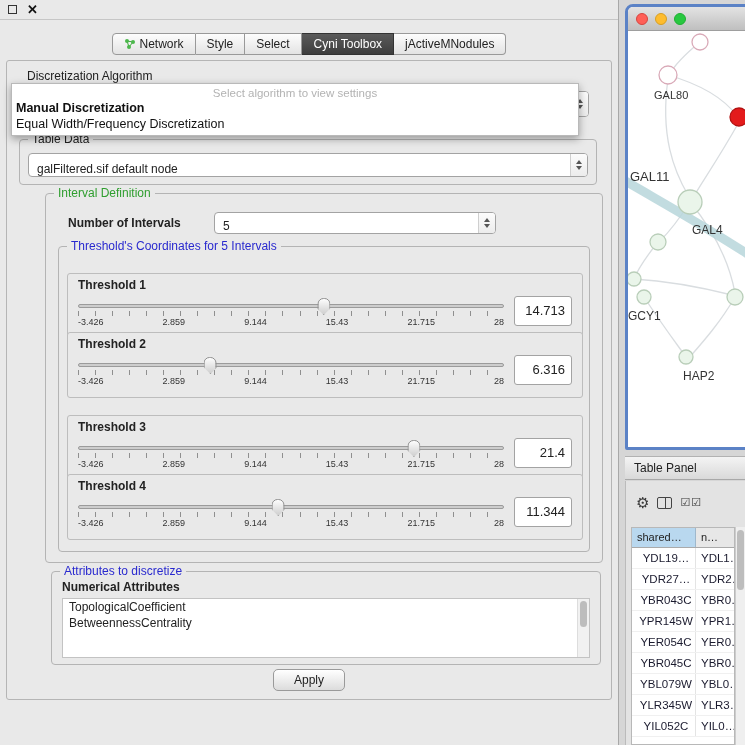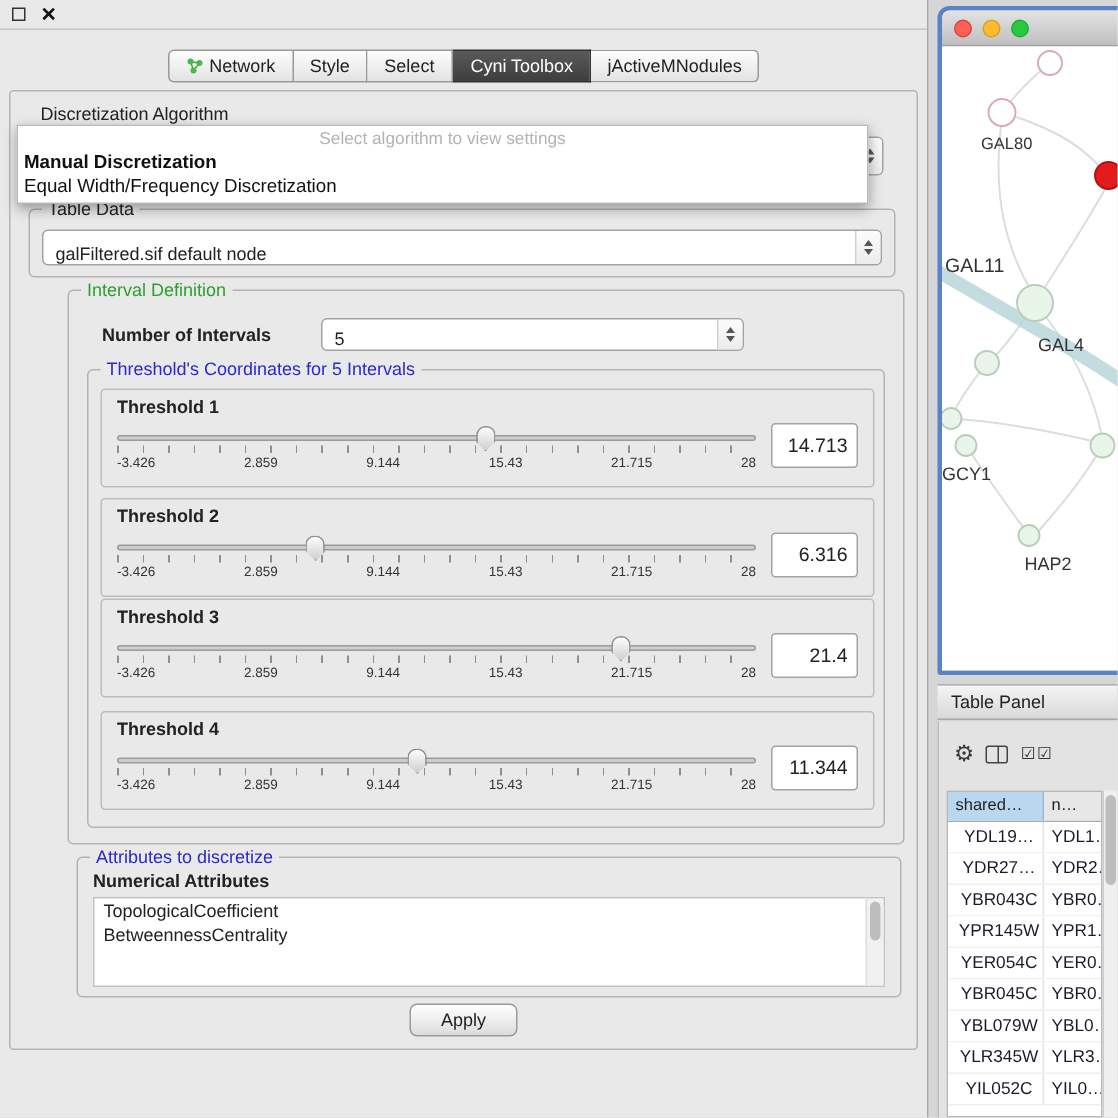--- a/index.html
+++ b/index.html
@@ -246,21 +246,21 @@
         <span class="txt">5</span>
         <span class="spin">
             <span class="arr-up"></span>
             <span class="arr-dn"></span>
           </span>
       </div>
 
       <div class="group" style="left:12px; top:52px; width:532px; height:306px;">
         <div class="glabel blue">Threshold's Coordinates for 5 Intervals</div>
 
-        <div class="threshold" style="top:12px;">
+        <div class="threshold" style="top:26px;">
           <div class="th-title">Threshold 1</div>
           <div class="th-body">
             <div class="sl-wrap">
               <div class="track">
                 <div class="thumb" style="left: 57.7197%;"></div>
               </div>
               <div class="ticks"></div>
               <div class="tlabels">
                   <span>-3.426</span>
                   <span>2.859</span>
@@ -288,21 +288,21 @@
                   <span>9.144</span>
                   <span>15.43</span>
                   <span>21.715</span>
                   <span>28</span>
                 </div>
             </div>
             <div class="value-box">6.316</div>
           </div>
         </div>
 
-        <div class="threshold" style="top:152px;">
+        <div class="threshold" style="top:168px;">
           <div class="th-title">Threshold 3</div>
           <div class="th-body">
             <div class="sl-wrap">
               <div class="track">
                 <div class="thumb" style="left: 78.9983%;"></div>
               </div>
               <div class="ticks"></div>
               <div class="tlabels">
                   <span>-3.426</span>
                   <span>2.859</span>

